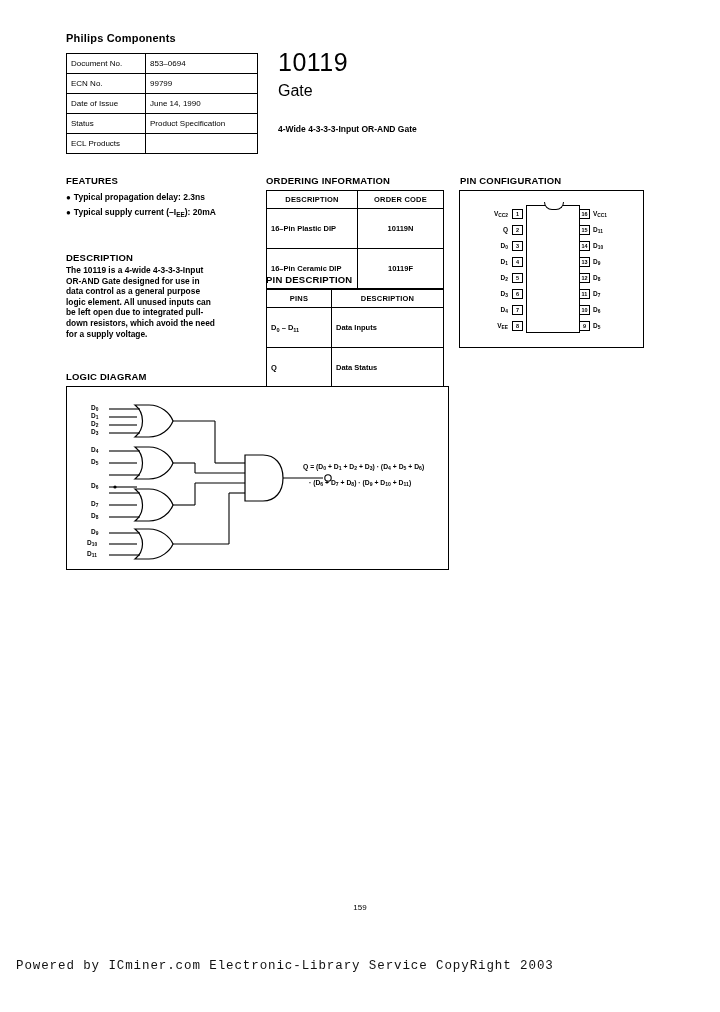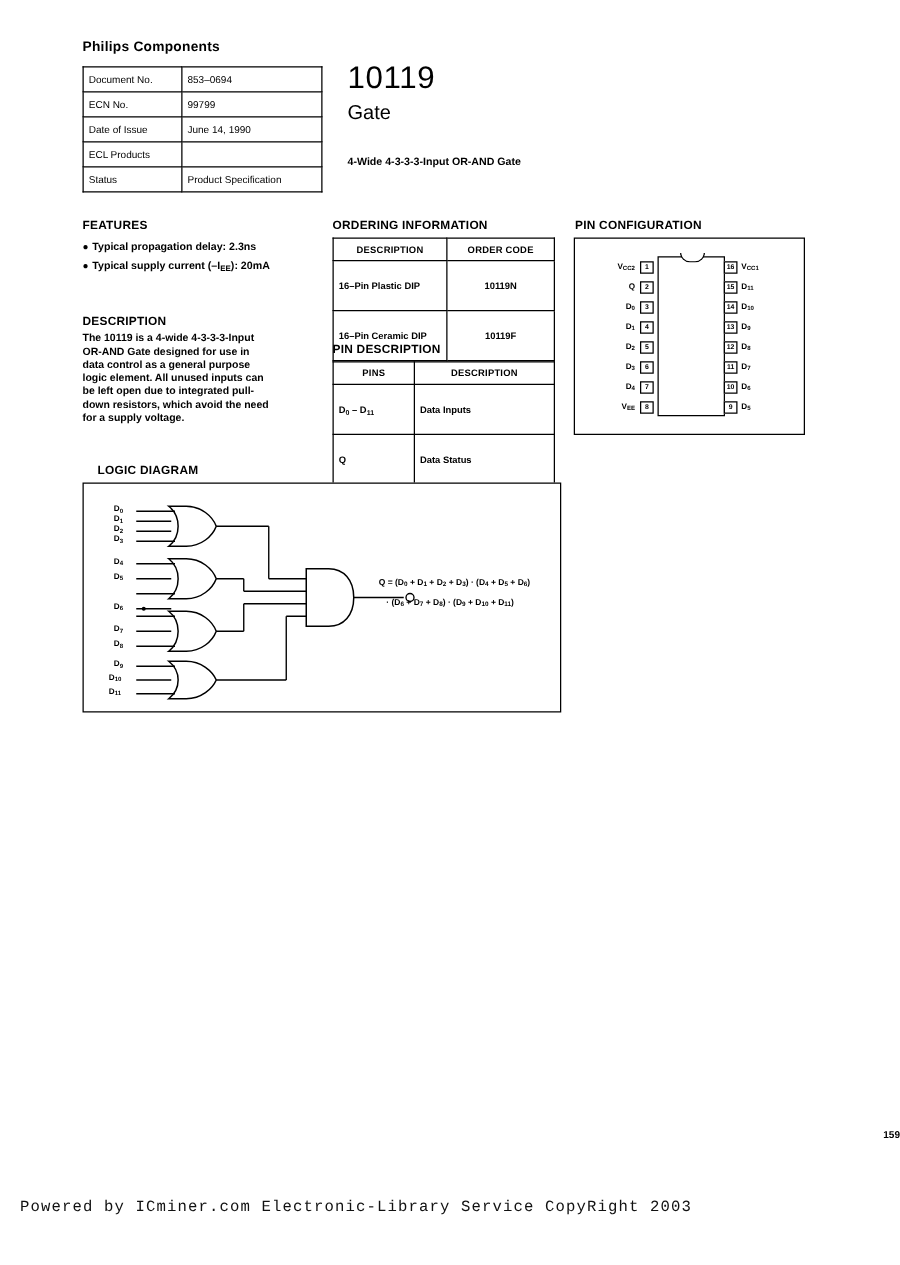--- a/index.html
+++ b/index.html
@@ -182,23 +182,23 @@
     white-space: nowrap;
   }
   #eq-line1 { left: 236px; top: 76px; }
   #eq-line2 { left: 242px; top: 92px; }
 
   
   #page-number {
     position: absolute;
     left: 0; top: 903px;
     width: 720px;
-    text-align: right;
+    text-align: center;
     font-size: 8px;
-    font-weight: bold;
+    font-weight: normal;
   }
   #footer-credit {
     position: absolute;
     left: 16px; top: 959px;
     font-family: "Liberation Mono", monospace;
     font-size: 12.5px;
     letter-spacing: .9px;
     color: #111;
   }
 </style>
@@ -217,26 +217,26 @@
       </tr>
       <tr>
         <td class="k">ECN No.</td>
         <td>99799</td>
       </tr>
       <tr>
         <td class="k">Date of Issue</td>
         <td>June 14, 1990</td>
       </tr>
       <tr>
+        <td class="k">Status</td>
+        <td>Product Specification</td>
+      </tr>
+      <tr>
         <td class="k">ECL Products</td>
         <td></td>
-      </tr>
-      <tr>
-        <td class="k">Status</td>
-        <td>Product Specification</td>
       </tr>
     </tbody>
   </table>
 
   <div class="part-no">10119</div>
   <div class="part-kind">Gate</div>
   <div class="part-desc">4‑Wide 4‑3‑3‑3‑Input OR‑AND Gate</div>
 
   <div class="sec-h" style="left:66px; top:175px;">FEATURES</div>
   <div class="features">
@@ -327,21 +327,21 @@
     <div class="pin-label" style="left:133px; top:19px;"><span>V</span><sub>CC1</sub></div>
     <div class="pin-label" style="left:133px; top:35px;"><span>D</span><sub>11</sub></div>
     <div class="pin-label" style="left:133px; top:51px;"><span>D</span><sub>10</sub></div>
     <div class="pin-label" style="left:133px; top:67px;"><span>D</span><sub>9</sub></div>
     <div class="pin-label" style="left:133px; top:83px;"><span>D</span><sub>8</sub></div>
     <div class="pin-label" style="left:133px; top:99px;"><span>D</span><sub>7</sub></div>
     <div class="pin-label" style="left:133px; top:115px;"><span>D</span><sub>6</sub></div>
     <div class="pin-label" style="left:133px; top:131px;"><span>D</span><sub>5</sub></div>
   </div>
 
-  <div class="sec-h" style="left:78px; top:371px;text-align:center;">LOGIC DIAGRAM</div>
+  <div class="sec-h" style="left:66px; top:371px;text-align:center;">LOGIC DIAGRAM</div>
   <div id="logic-box">
     <svg id="logic-svg" width="381" height="182" viewBox="0 0 381 182">
       <g fill="none" stroke="#000" stroke-width="1.1">
 
         <path d="M68,18 C78,26 78,42 68,50 L82,50 C94,50 103,42 106,34 C103,26 94,18 82,18 Z" fill="#fff" stroke="#000" stroke-width="1.2"></path>
         <line x1="42" y1="22" x2="73" y2="22"></line>
         <line x1="42" y1="30" x2="70" y2="30"></line>
         <line x1="42" y1="38" x2="70" y2="38"></line>
         <line x1="42" y1="46" x2="73" y2="46"></line>
 

